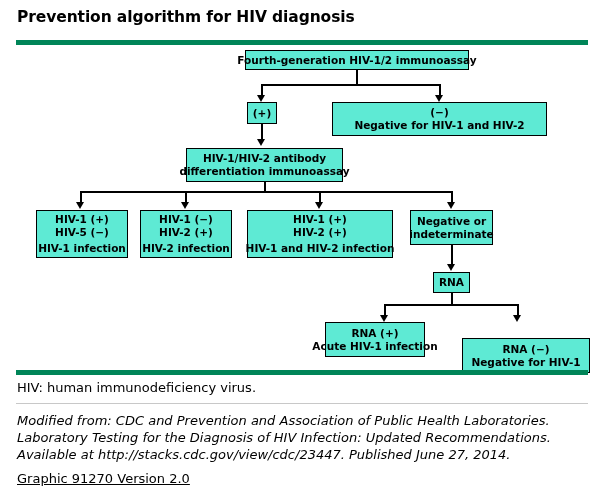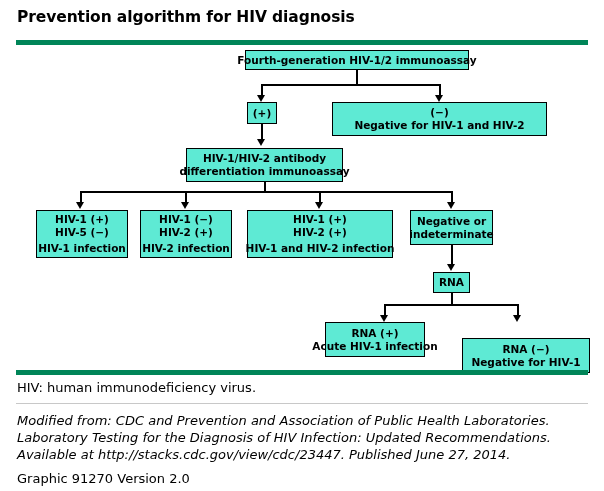--- a/index.html
+++ b/index.html
@@ -98,21 +98,21 @@
     font-size: 13px;
     line-height: 17px;
     color: #000000;
   }
   #abbrev-line { top: 379px; }
   #citation-block {
     top: 412px;
     width: 565px;
     font-style: italic;
   }
-  #graphic-id-line { top: 470px; }
+  #graphic-id-line { top: 470px; text-decoration: underline; }
 </style>
 </head>
 <body>
 
 <div id="page-title">Prevention algorithm for HIV diagnosis</div>
 <div class="green-rule" id="top-rule"></div>
 
 <div id="flowchart">
 
   <div class="node" style="left:245px; top:50px; width:224px; height:20px;">

